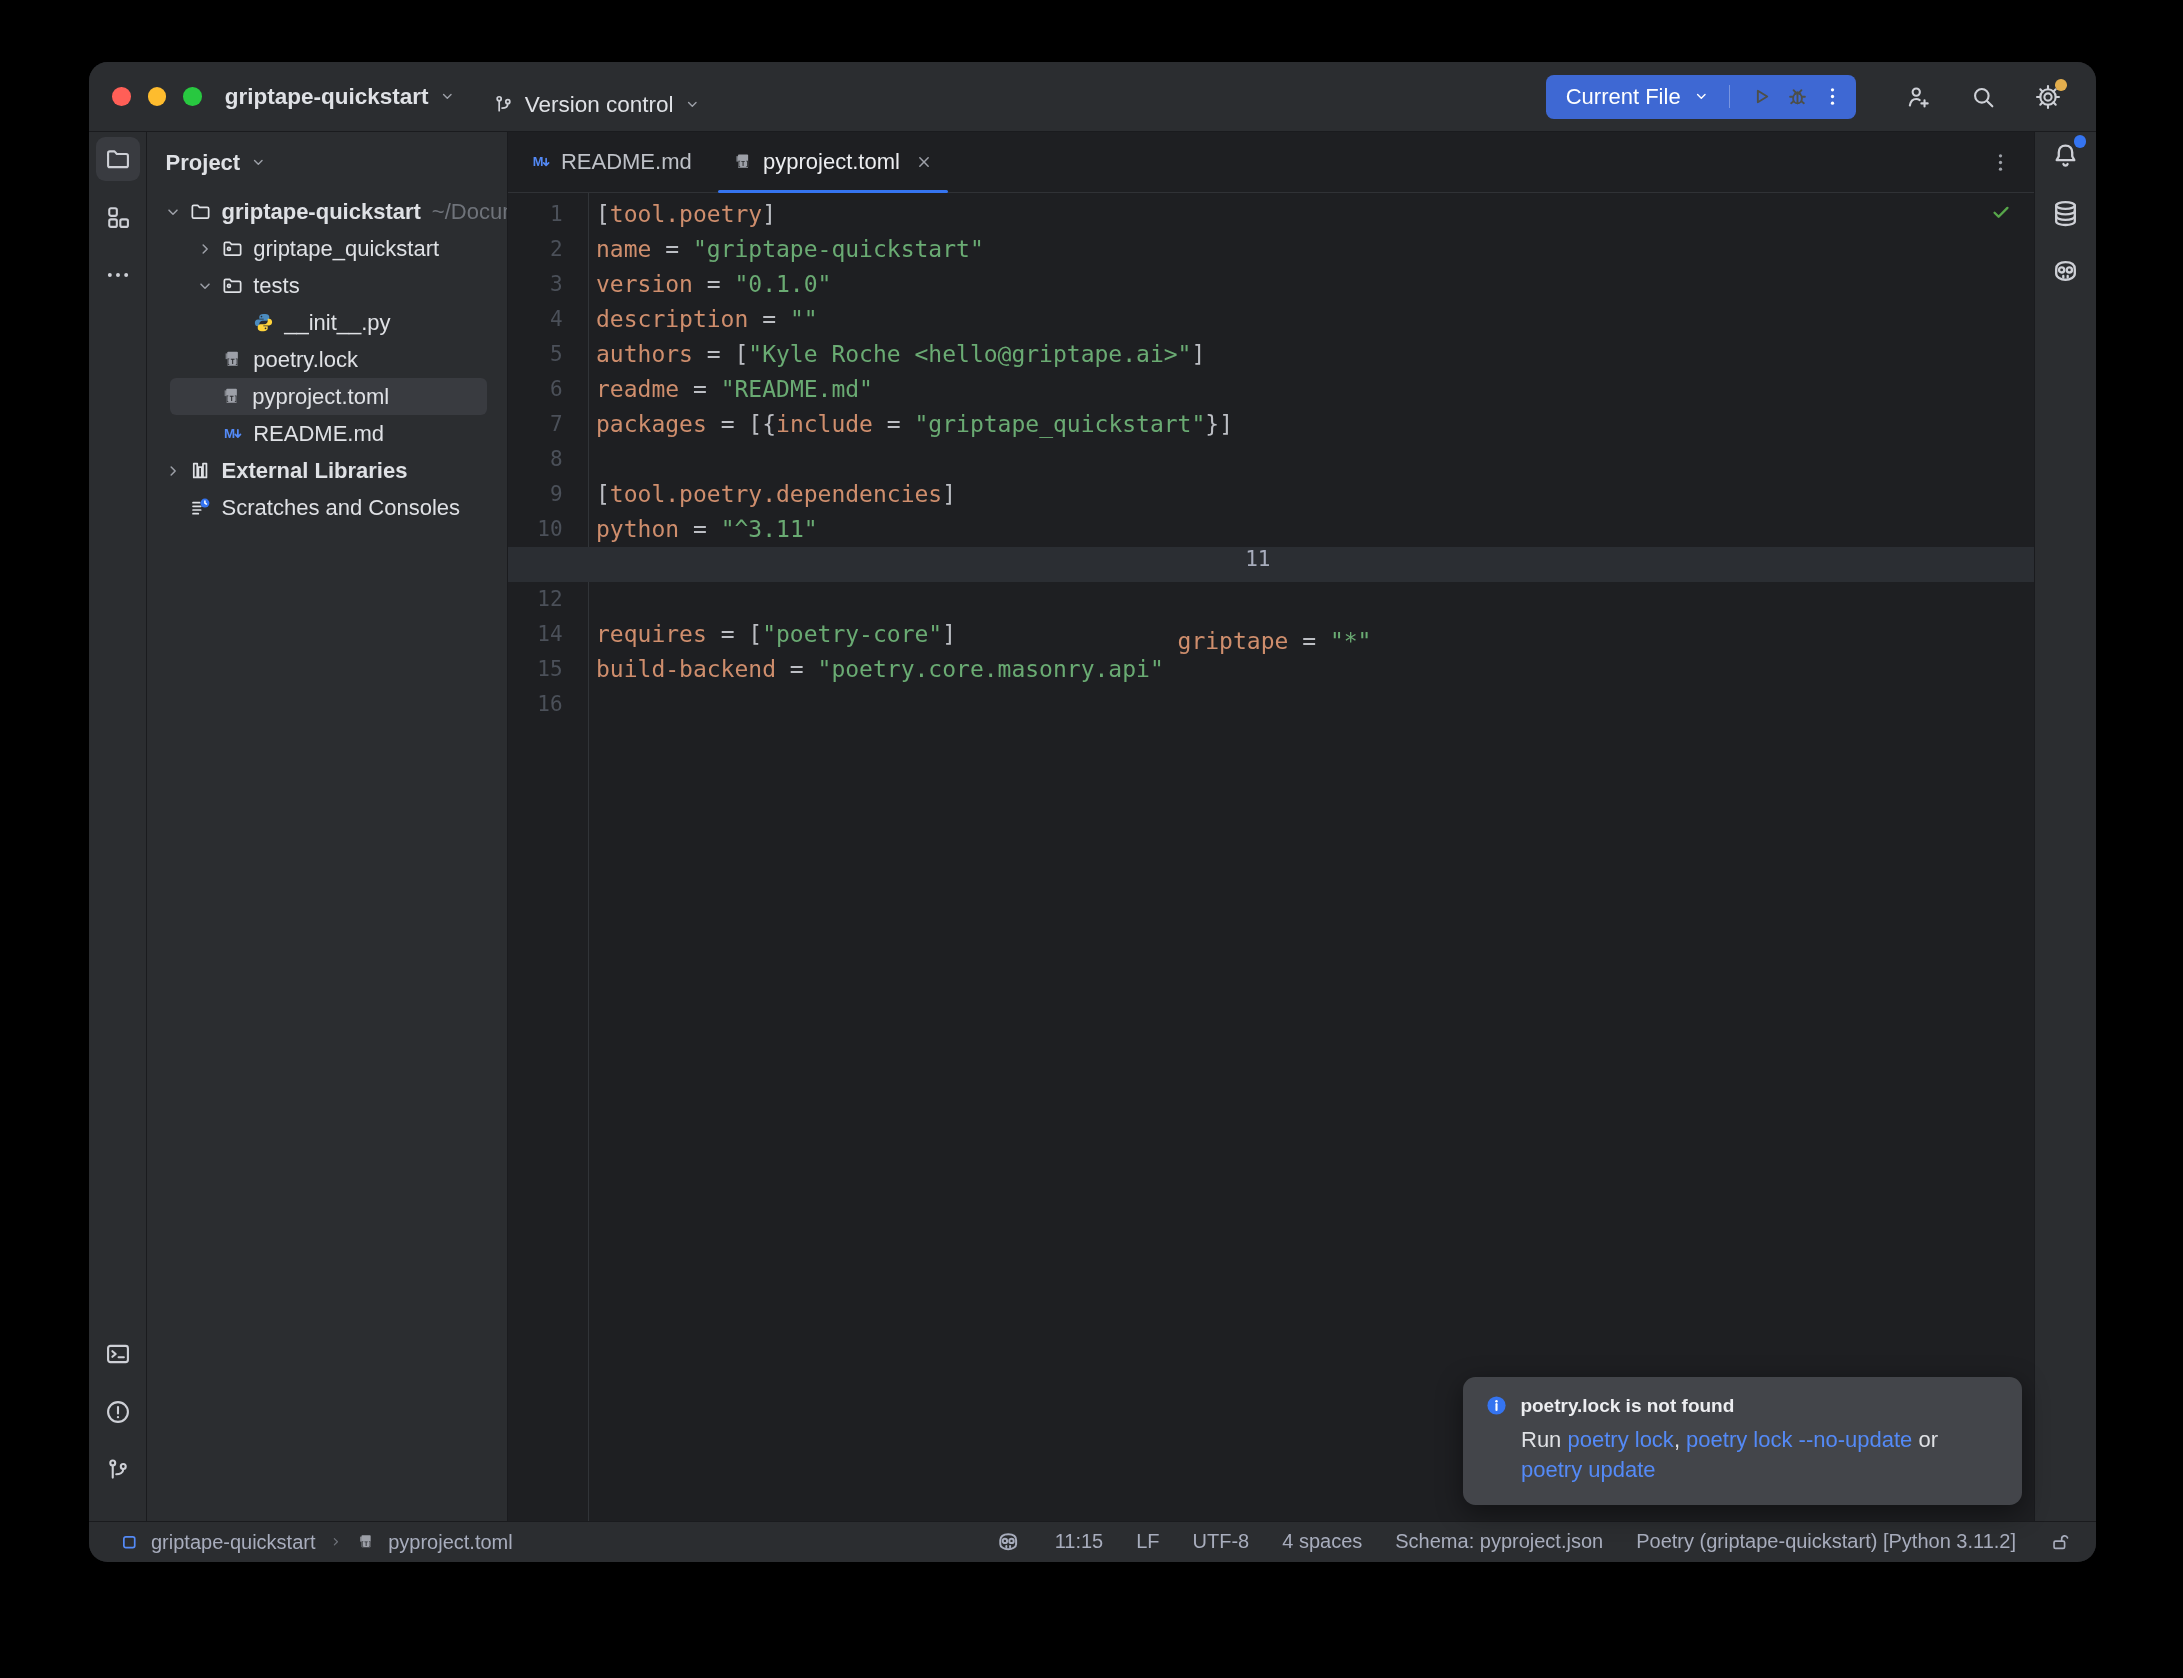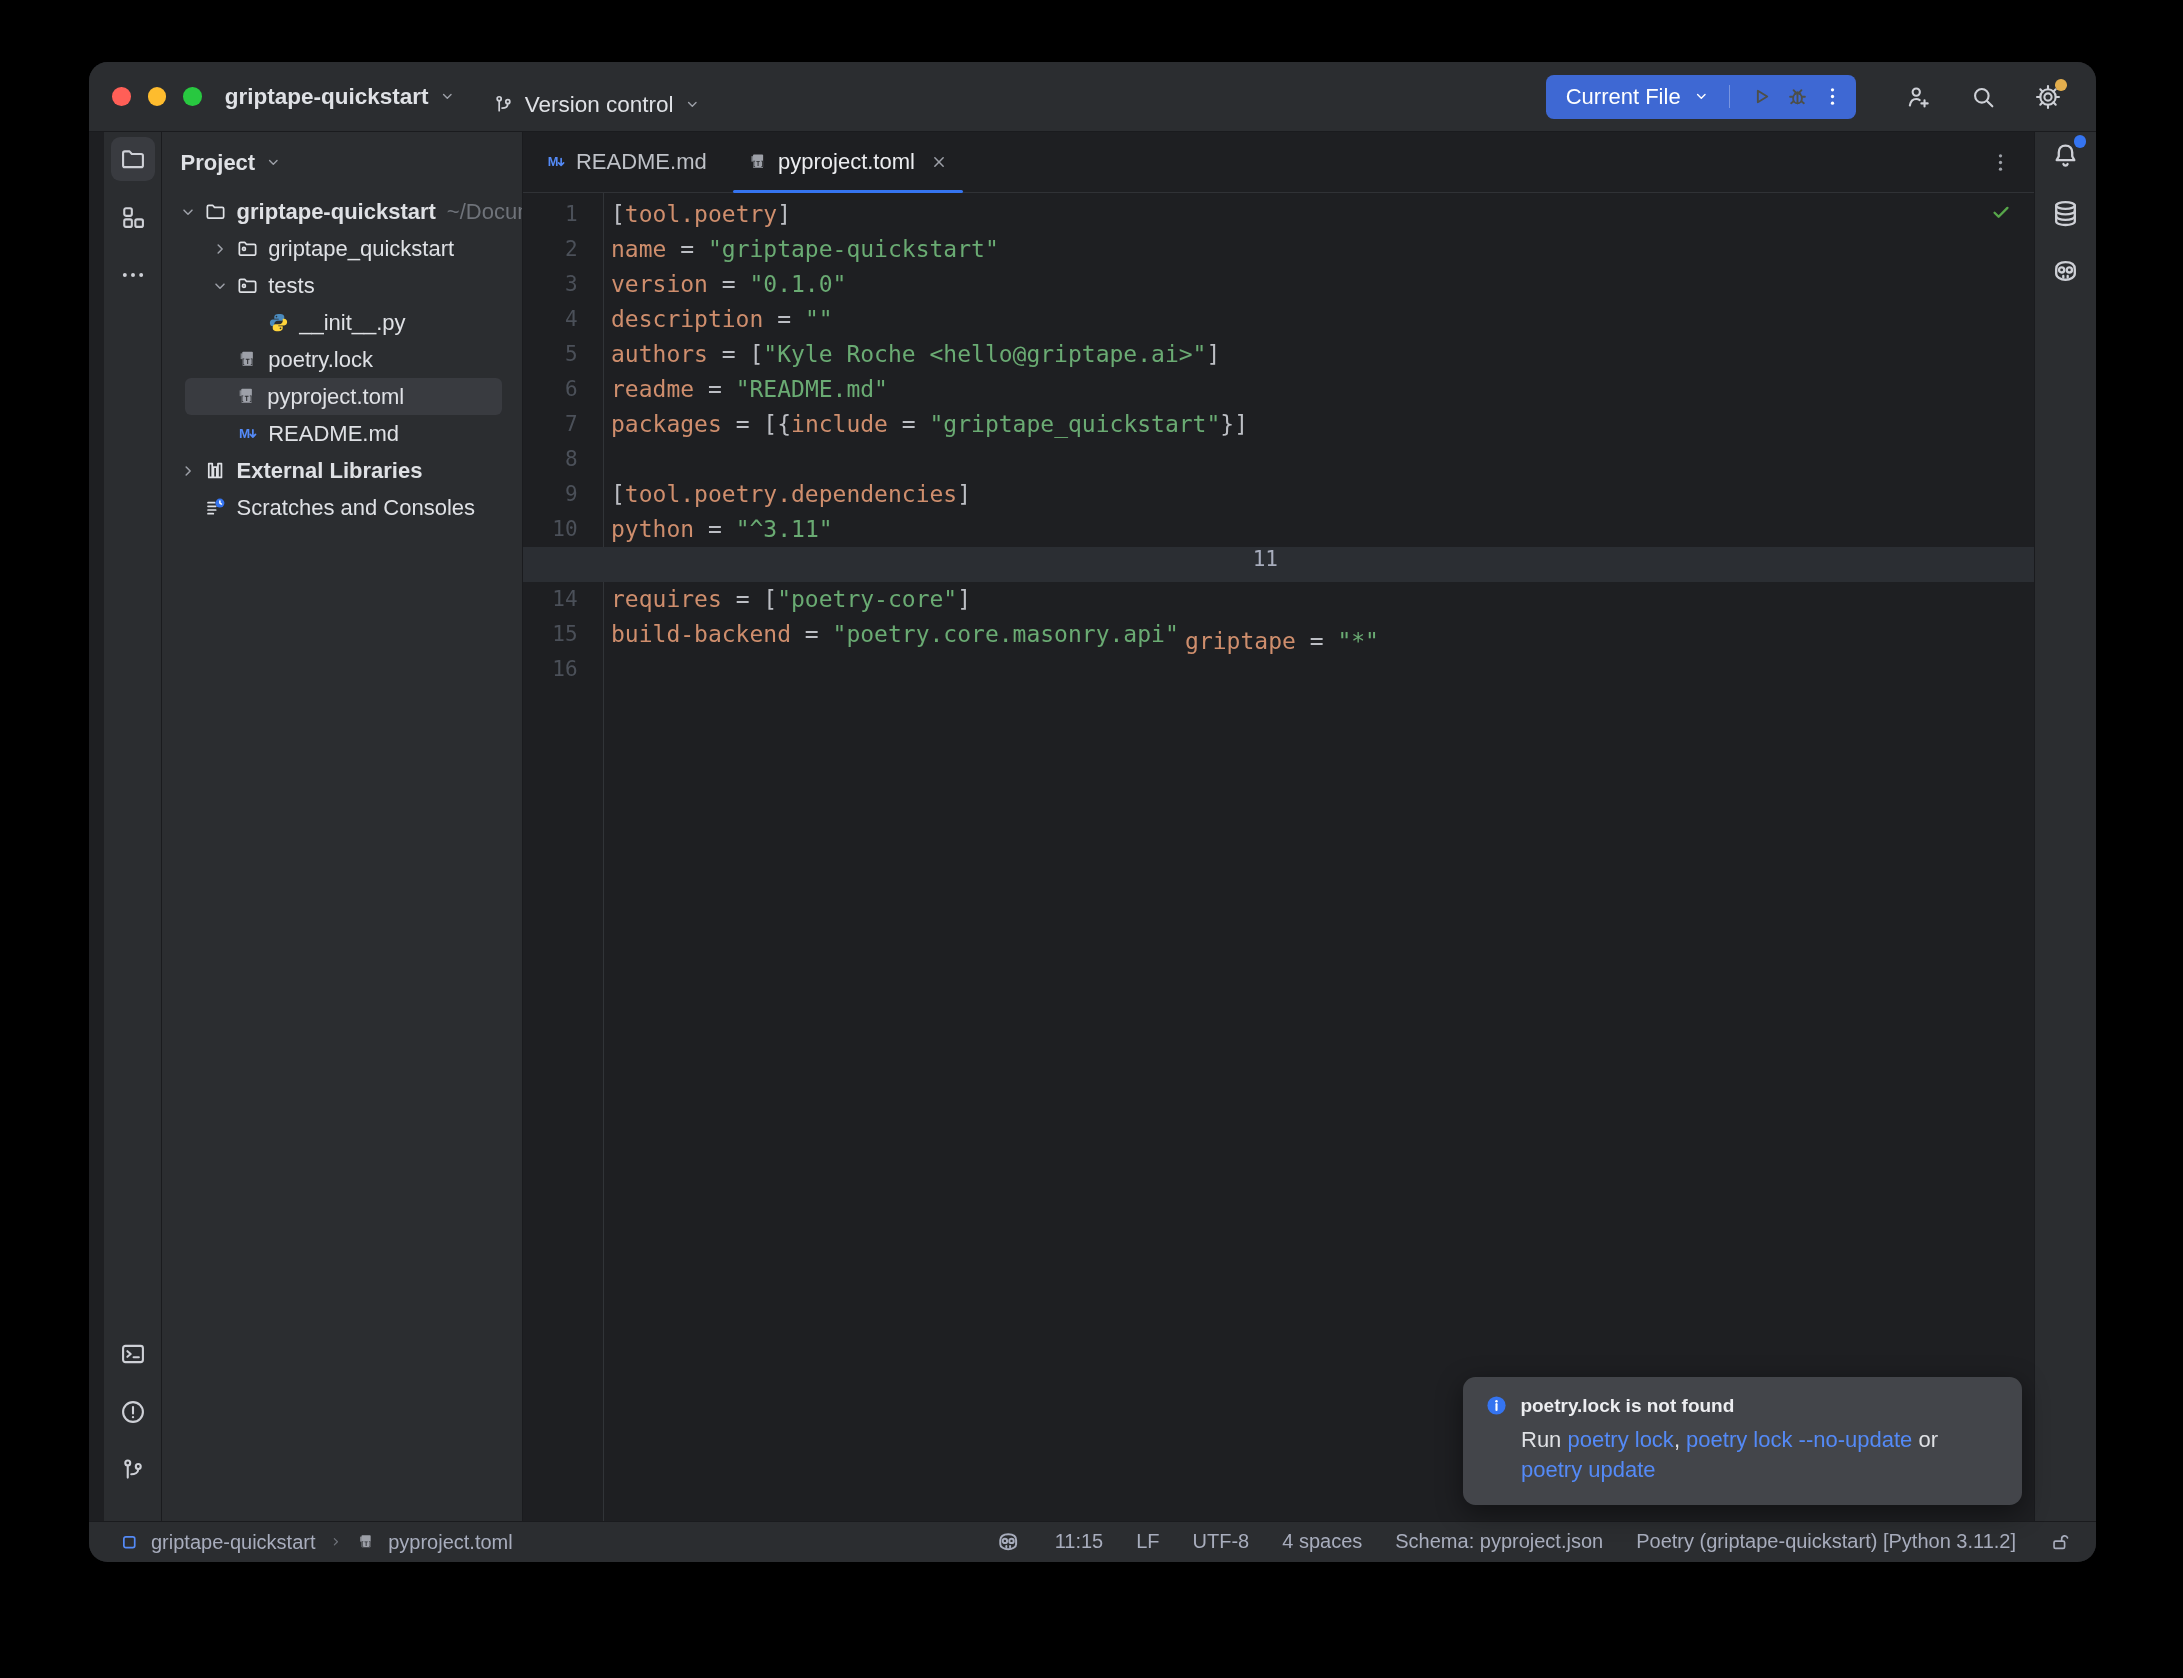--- a/index.html
+++ b/index.html
@@ -18,21 +18,21 @@
   .chev{color:#9DA0A8;display:flex;}
   .run-pill{margin-left:auto;height:44px;background:var(--pill-blue);border-radius:7.8px;display:flex;align-items:center;padding:0 12.4px 0 20px;color:#fff;font-size:22px;gap:11px;}
   .pill-sep{width:0.8px;height:23px;background:rgba(255,255,255,.3);margin:0 7.8px;}
   .pill-dim{color:#4D4F49;display:flex;}
   .pill-chev{color:#fff;display:flex;}
   .tb-icons{display:flex;gap:37px;margin:0 34px 0 48px;color:#CED0D6;align-items:center;}
   .tb-icon{position:relative;display:flex;}
   .gear-badge{position:absolute;top:-3.1px;right:-4.7px;width:11.7px;height:11.7px;border-radius:50%;background:var(--badge-yellow);}
 
   
-  .content{flex:1;display:flex;min-height:0;position:relative;padding-left:15px;}
+  .content{flex:1;display:flex;min-height:0;position:relative;}
   .leftstrip{width:58px;background:var(--window-bg);border-right:0.8px solid var(--divider);display:flex;flex-direction:column;align-items:center;padding:4.7px 0 15.5px;}
   .strip-btn{width:44px;height:44px;border-radius:9.3px;display:flex;align-items:center;justify-content:center;color:#CED0D6;margin-bottom:14px;position:relative;flex:0 0 44px;}
   .strip-btn.active{background:var(--panel-selected);}
   .strip-spacer{flex:1;}
   .bell-dot{position:absolute;top:1.6px;right:1.6px;width:12.4px;height:12.4px;border-radius:50%;background:var(--accent-blue);}
 
   .panel{width:361px;background:var(--window-bg);border-right:0.8px solid var(--divider);overflow:hidden;}
   .panel-header{height:61px;display:flex;align-items:center;padding-left:18.6px;gap:9.3px;color:var(--text-primary);font-size:22px;font-weight:700;}
   .tree-row{height:37px;display:flex;align-items:center;font-size:22px;color:var(--text-primary);white-space:nowrap;cursor:default;}
   .tree-row.selected{background:var(--panel-selected);border-radius:6.2px;margin:0 20px 0 23px;}
@@ -412,20 +412,24 @@
               <span class="ln">9</span>
               <span class="codetext"><span class="tok-p">[</span><span class="tok-k">tool.poetry.dependencies</span><span class="tok-p">]</span></span>
             </div>
             <div class="crow">
               <span class="ln">10</span>
               <span class="codetext"><span class="tok-k">python</span><span class="tok-p"> = </span><span class="tok-s">"^3.11"</span></span>
             </div>
             <div class="crow current">
               <span class="ln">11</span>
               <span class="codetext"><span class="tok-k">griptape</span><span class="tok-p"> = </span><span class="tok-s">"*"</span></span>
+            </div>
+            <div class="crow">
+              <span class="ln">12</span>
+              <span class="codetext"></span>
             </div>
             <div class="crow">
               <span class="ln">14</span>
               <span class="codetext"><span class="tok-k">requires</span><span class="tok-p"> = [</span><span class="tok-s">"poetry-core"</span><span class="tok-p">]</span></span>
             </div>
             <div class="crow">
               <span class="ln">15</span>
               <span class="codetext"><span class="tok-k">build-backend</span><span class="tok-p"> = </span><span class="tok-s">"poetry.core.masonry.api"</span></span>
             </div>
             <div class="crow">

